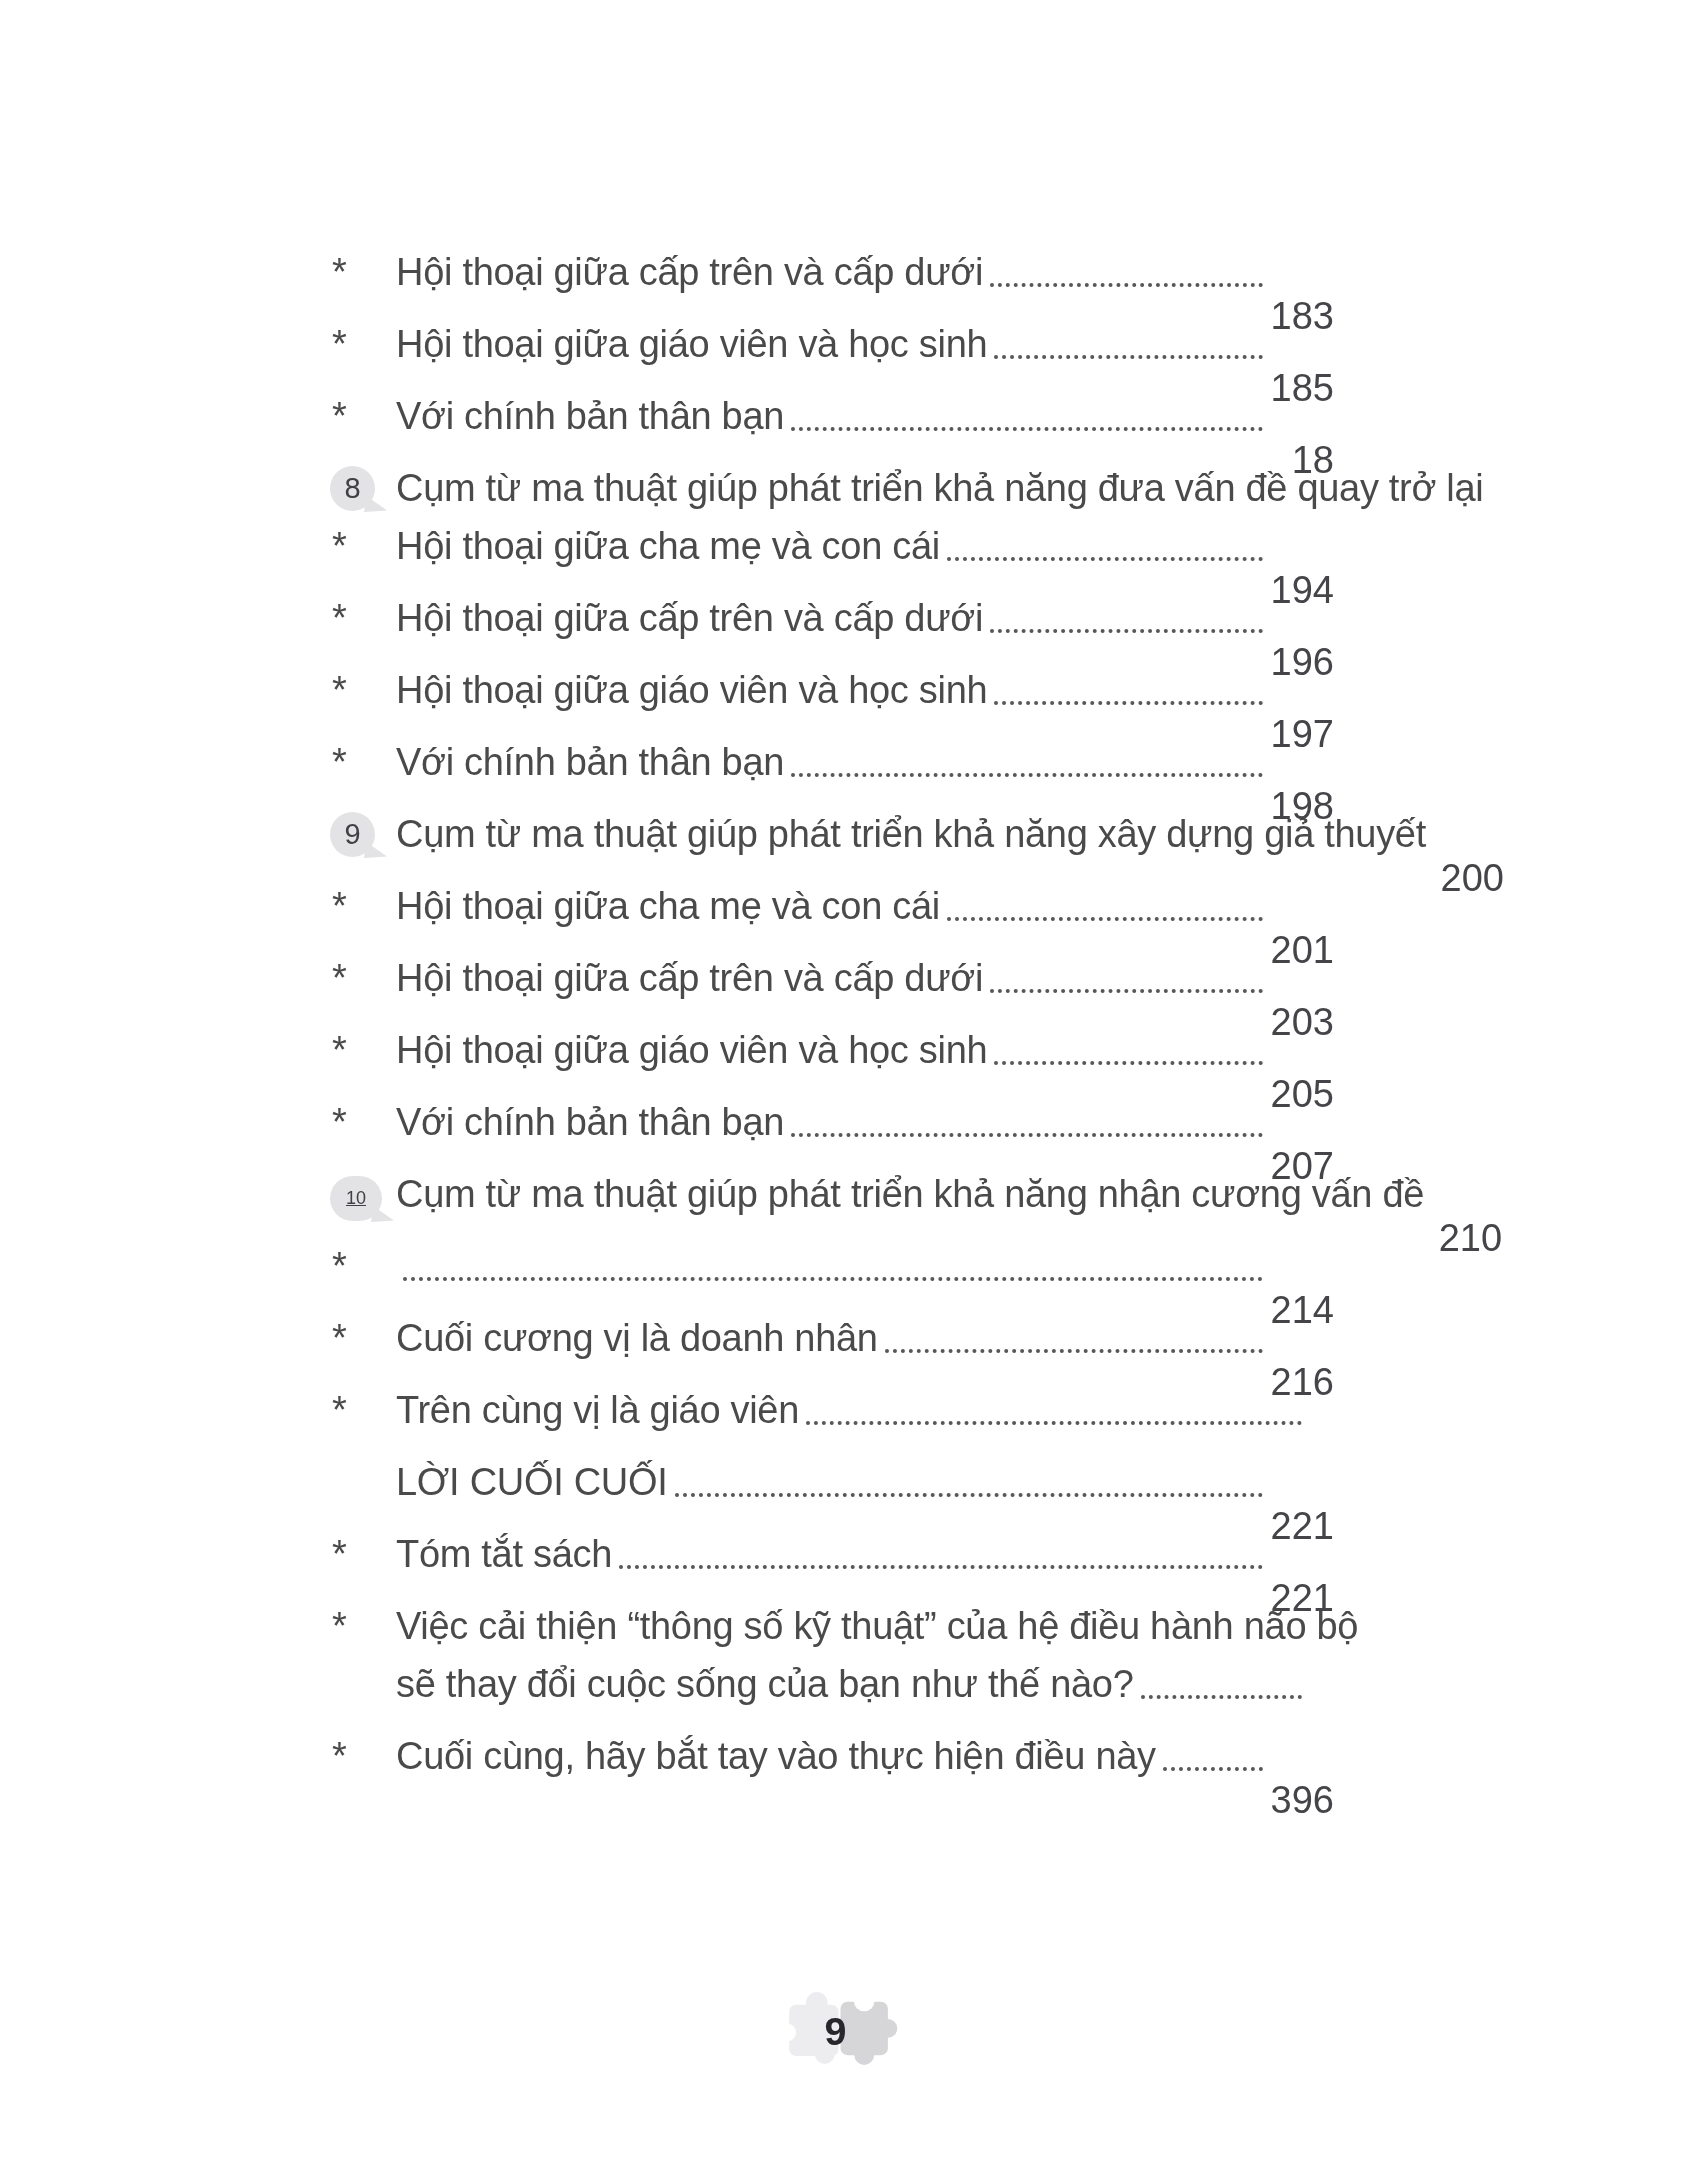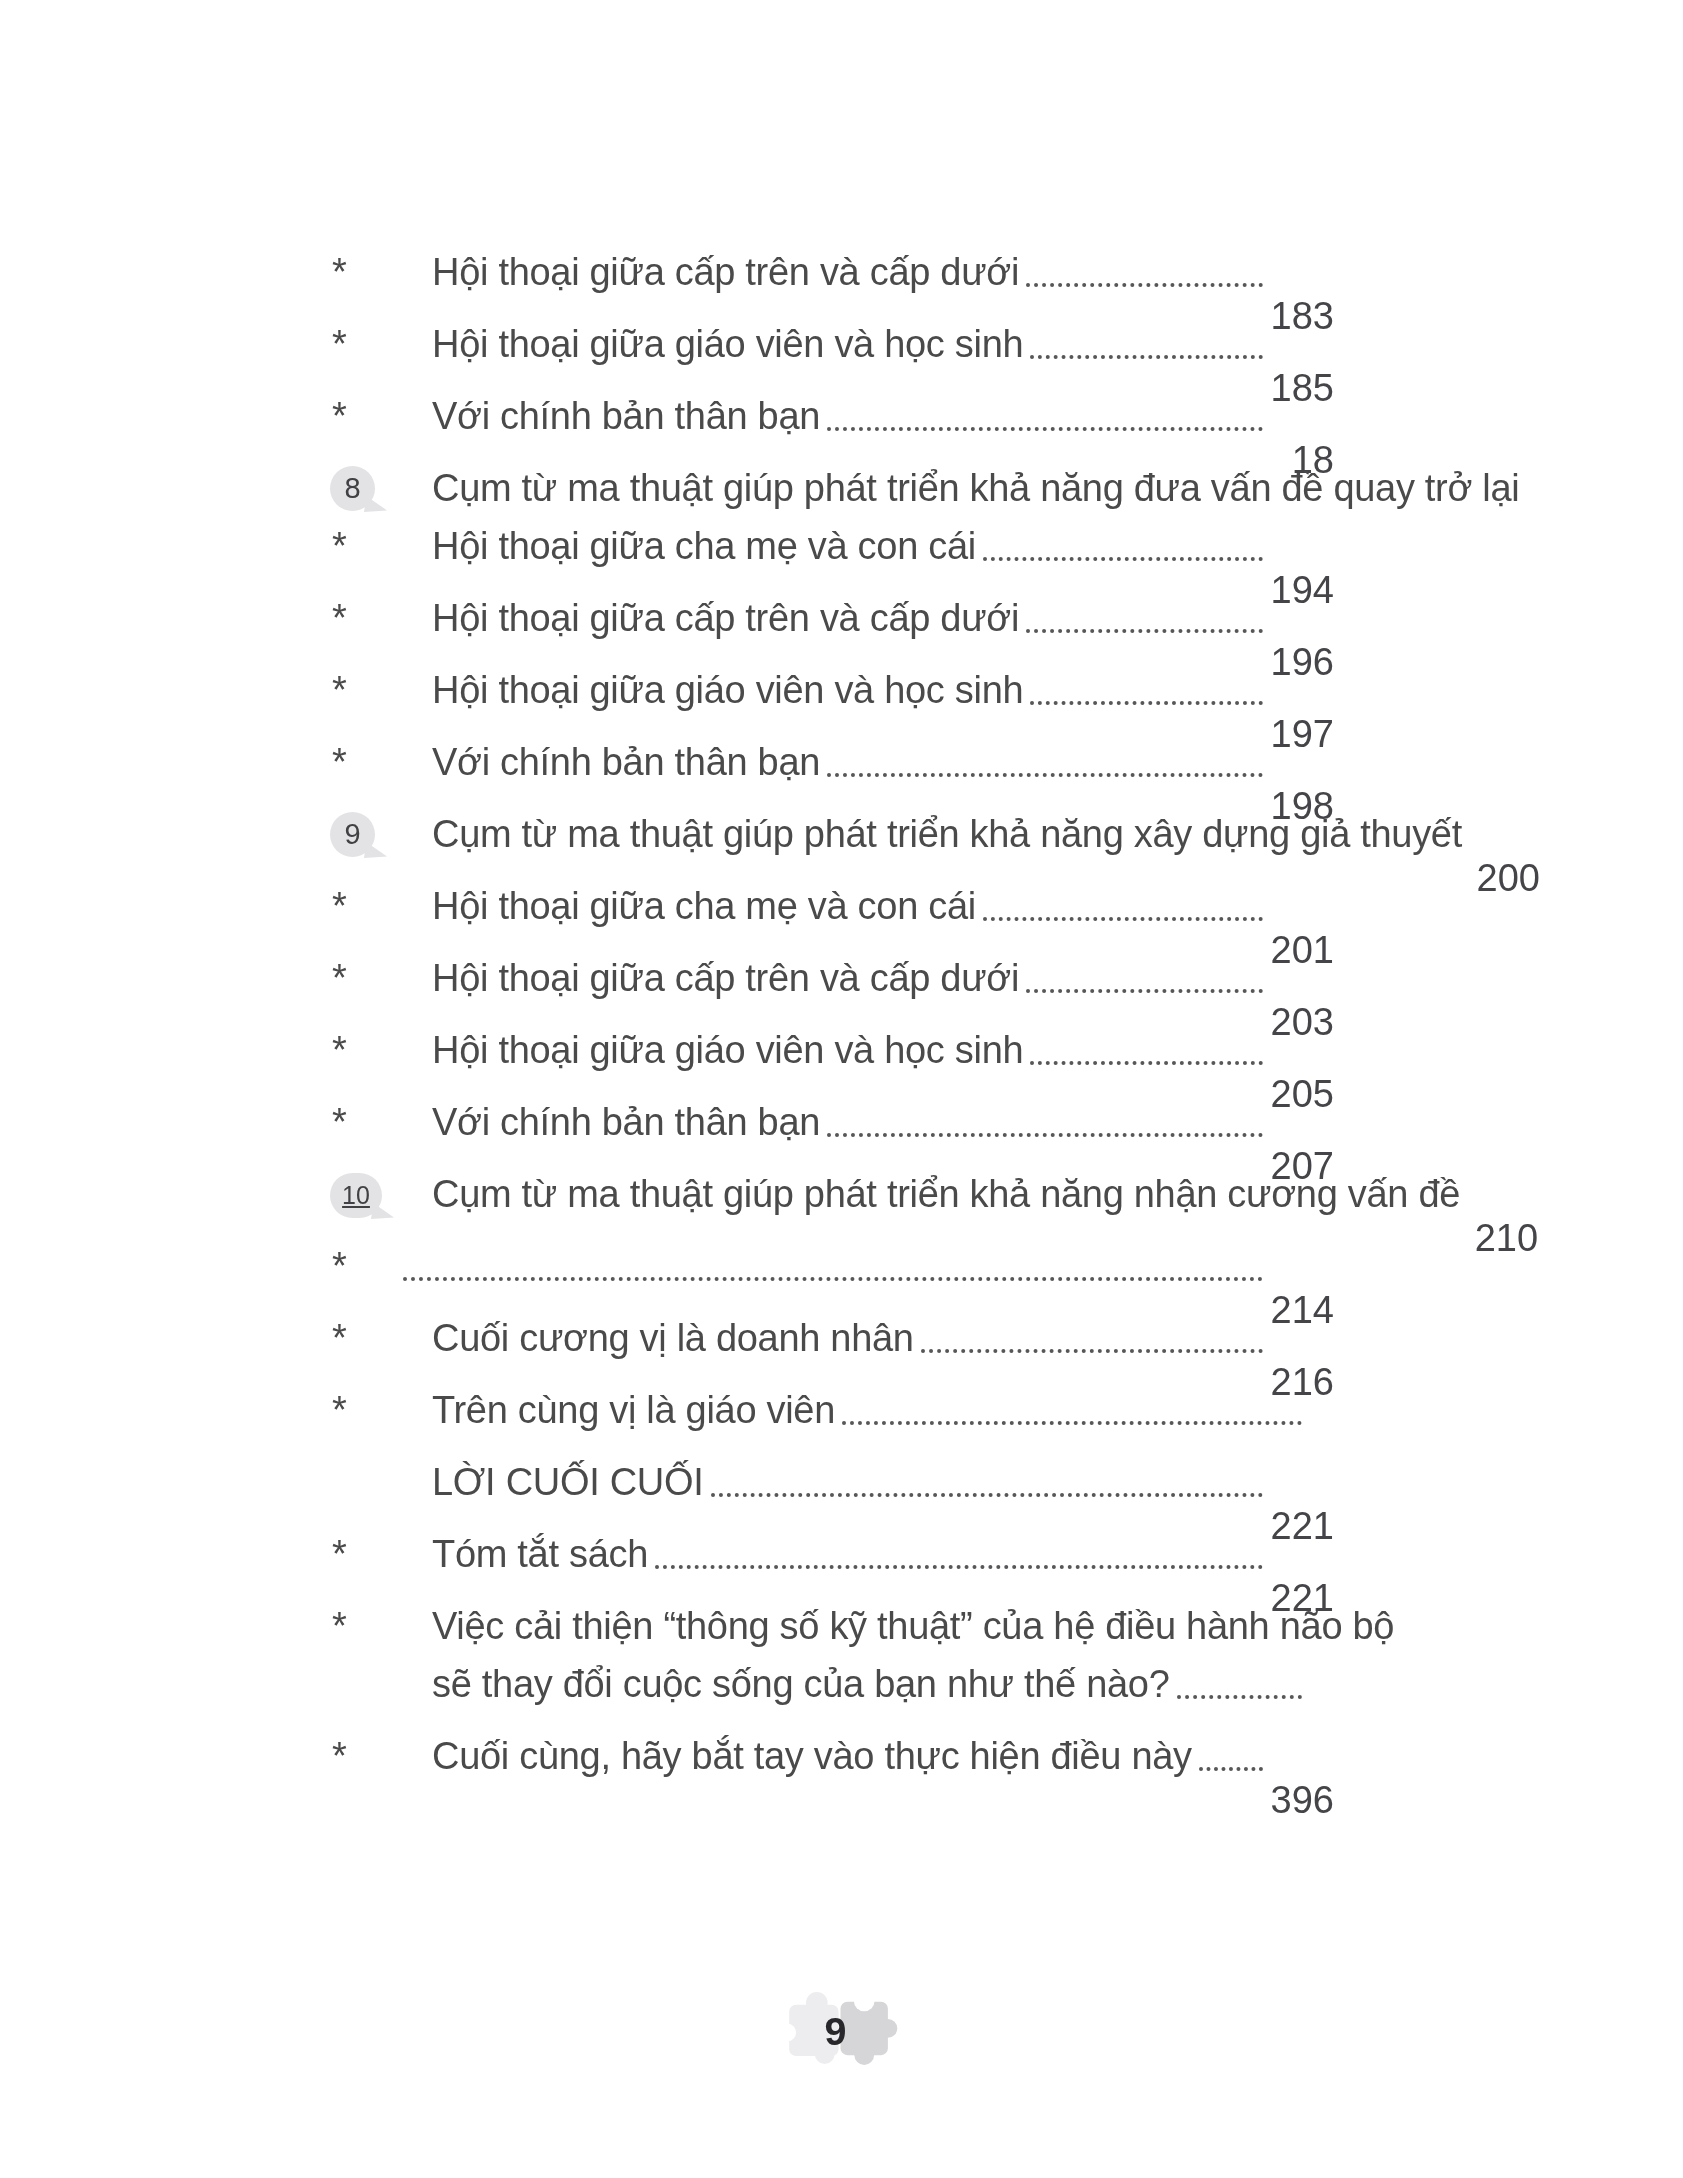--- a/index.html
+++ b/index.html
@@ -6,34 +6,34 @@
   body{
     width:1683px;height:2178px;background:#ffffff;position:relative;
     font-family:"Liberation Sans","DejaVu Sans",sans-serif;
     color:#4a4a4b;overflow:hidden;
   }
   .toc{position:absolute;left:330px;top:248px;width:1004px;}
   .row{display:flex;height:48px;margin-bottom:24px;font-size:38px;}
   .row.sm{margin-bottom:10px;}
   .marker{flex:0 0 66px;}
   .ast{line-height:48px;padding-left:2px;}
-  .label{line-height:48px;white-space:nowrap;letter-spacing:-0.3px;margin-left:36px;}
+  .label{line-height:48px;white-space:nowrap;letter-spacing:-0.3px;}
   .dots{
     flex:1 1 auto;min-width:0;
     border-bottom:4.2px dotted #57575a;
     align-self:flex-end;margin:0 6px 9px 7px;
   }
   .num{line-height:48px;min-width:65px;text-align:right;color:#454549;margin-top:44px;}
   .num.blank{min-width:26px;}
   .badge{
     position:relative;display:inline-flex;align-items:center;justify-content:center;
     width:45px;height:45px;border-radius:50%;background:#e3e3e5;
     color:#404045;font-size:29px;margin-top:1px;
   }
-  .badge.wide{width:52px;border-radius:24px;font-size:25px;text-decoration:underline;}
+  .badge.wide{width:52px;border-radius:24px;font-size:18px;text-decoration:underline;}
   .badge::after{
     content:"";position:absolute;right:-12px;bottom:-1px;width:23px;height:16px;
     background:#e3e3e5;clip-path:polygon(10% 0,100% 90%,0 100%);
   }
   .footer{position:absolute;left:784px;top:1988px;width:115px;height:77px;}
 </style>
 </head>
 <body>
 
 <div class="toc">

